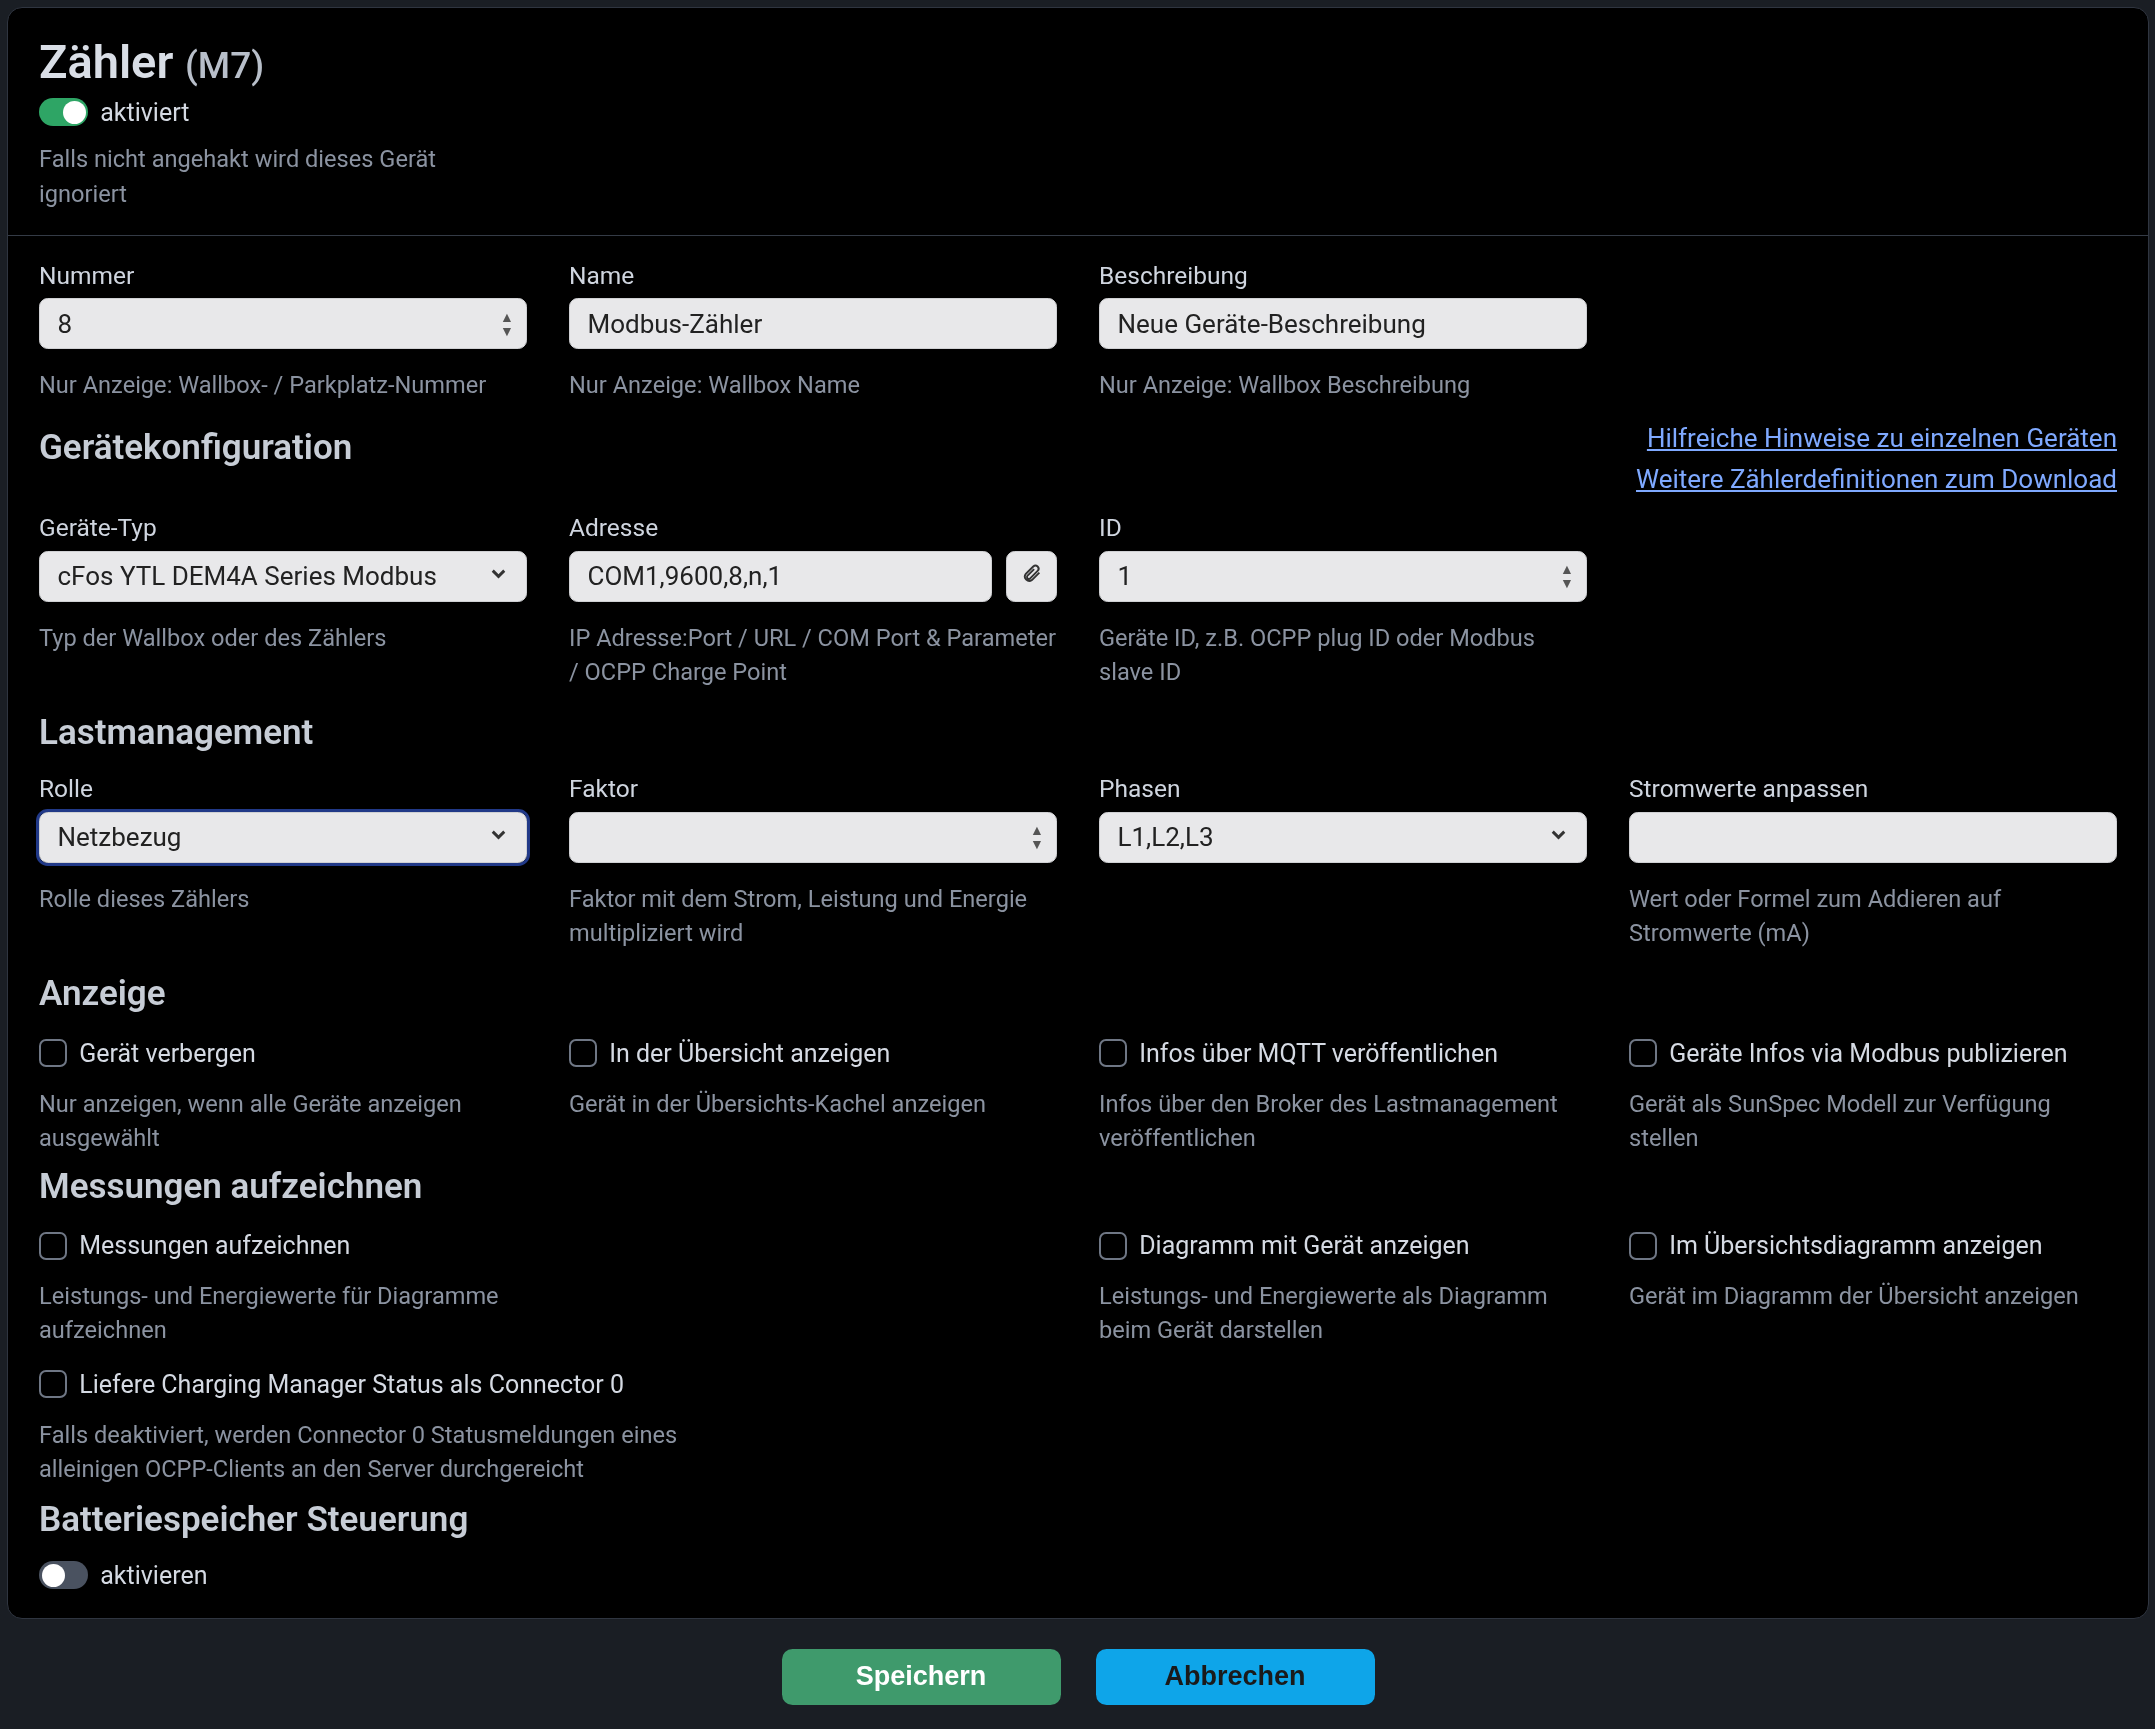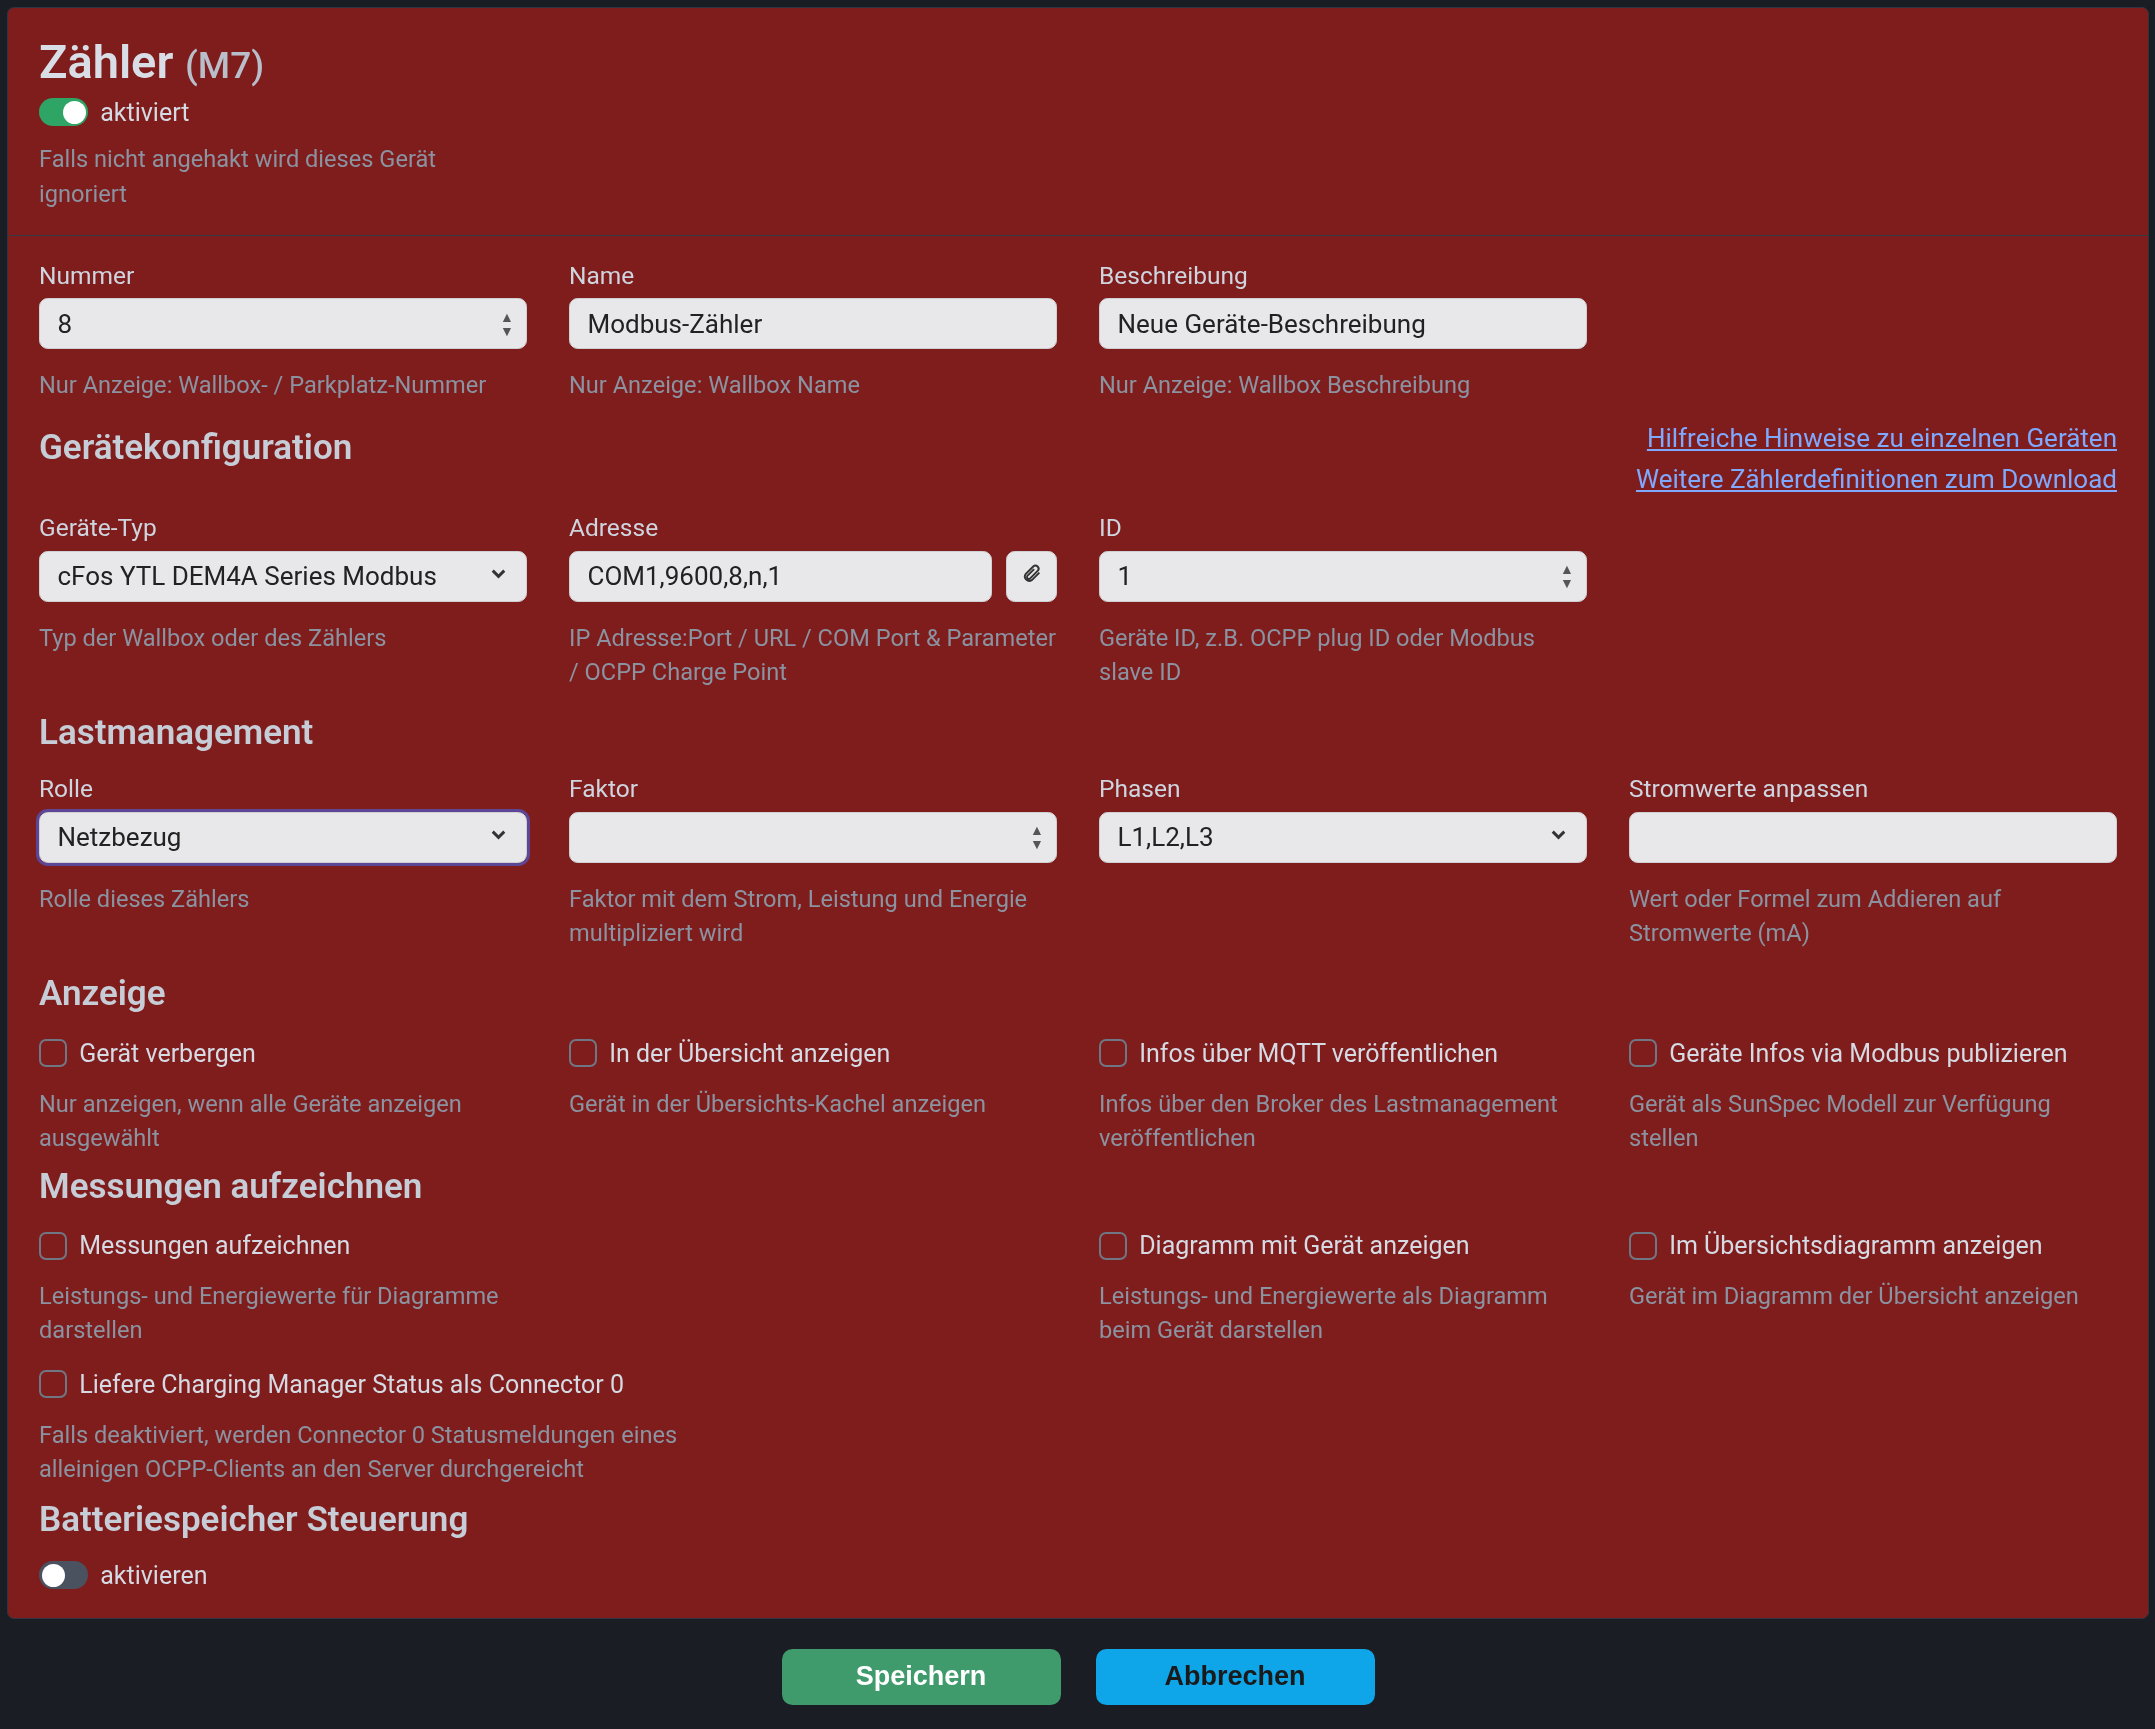--- a/index.html
+++ b/index.html
@@ -8,22 +8,22 @@
     height: 1729px;
     background: #1a1e24;
     font-family: -apple-system, BlinkMacSystemFont, "Segoe UI", Roboto, sans-serif;
     color: #c7cdd6;
     font-size: 24.5px;
   }
   .panel {
     margin: 7px;
     padding: 26px 31px 10.5px 31px;
     border: 1.7px solid #2f3540;
-    border-radius: 7px;
-    background: #7f1d1d;
+    border-radius: 15px;
+    background: #000000;
   }
   .hdr-row { display:flex; align-items:baseline; gap:15.7px; }
   h1.page-title { font-size: 47px; font-weight:600; color:#d9dee6; }
   h1.page-title .sub { font-size:37px; color:#b8bfca; font-weight:500; }
   .toggle-row { display:flex; align-items:center; gap:12.2px; margin-top:8.7px; }
   .toggle {
     width:49px; height:28px; border-radius:14px; position:relative; cursor:pointer;
   }
   .toggle.on { background:#2ea565; }
   .toggle.off { background:#4a5260; }
@@ -267,21 +267,21 @@
     </div>
   </div>
 
   <h2 class="section" style="margin-top:10.5px;">Messungen aufzeichnen</h2>
   <div class="grid">
     <div class="field">
       <div class="checkbox-row">
         <div class="checkbox"></div>
         <span class="check-label">Messungen aufzeichnen</span>
       </div>
-      <div class="hint">Leistungs- und Energiewerte für Diagramme darstellen</div>
+      <div class="hint">Leistungs- und Energiewerte für Diagramme aufzeichnen</div>
     </div>
     <div></div>
     <div class="field">
       <div class="checkbox-row">
         <div class="checkbox"></div>
         <span class="check-label">Diagramm mit Gerät anzeigen</span>
       </div>
       <div class="hint">Leistungs- und Energiewerte als Diagramm beim Gerät darstellen</div>
     </div>
     <div class="field">

